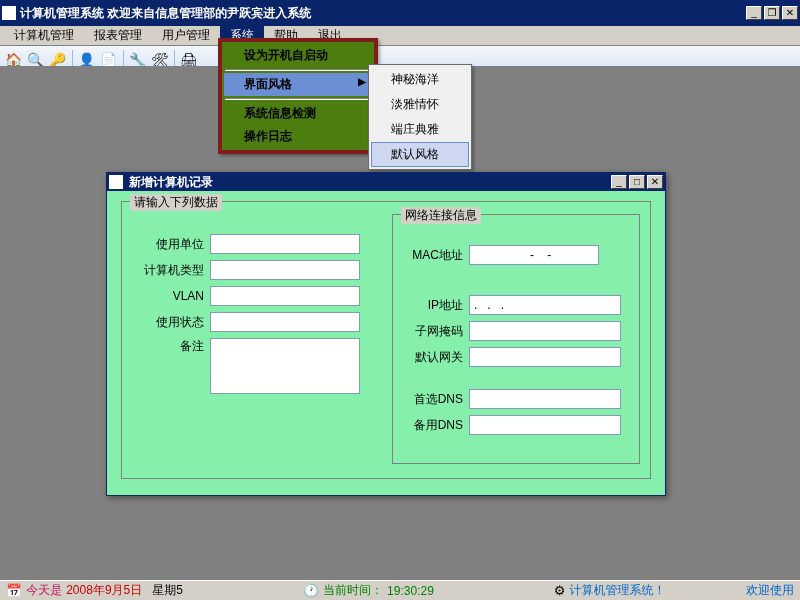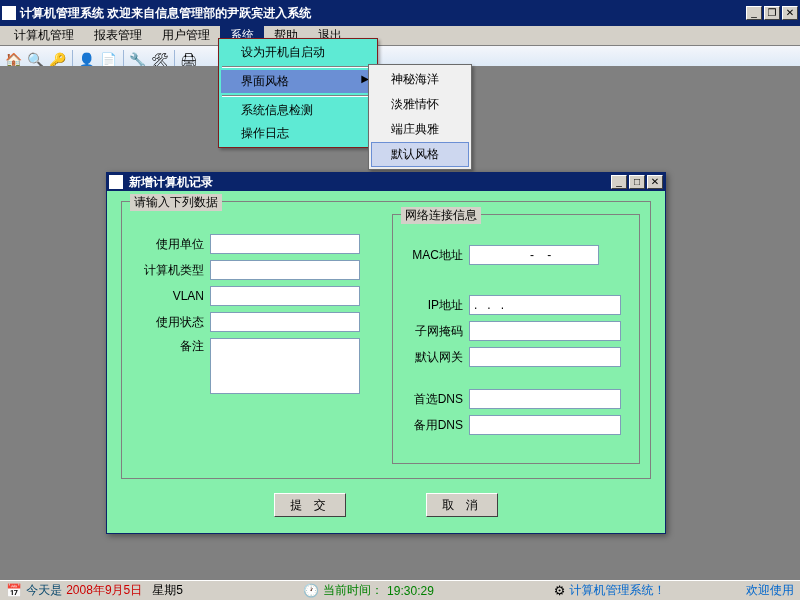--- a/index.html
+++ b/index.html
@@ -20,21 +20,21 @@
 
 
 .toolbar { height: 28px; background: linear-gradient(#f4f6fb,#d6e5f5); border-bottom: 1px solid #7a9ecf; display:flex; align-items:center; padding:0 4px; gap:2px;}
 .toolbar .tb { width:20px; height:20px; display:flex; align-items:center; justify-content:center; font-size:14px;}
 .toolbar .sep { width:1px; height:20px; background:#9fb8d9; margin:0 2px;}
 
 
 .client { position:absolute; top:66px; left:0; right:0; bottom:20px; background:#808080;}
 
 
-.menu { position:absolute; background:#5eead4; border:1px solid #7f1d1d; box-shadow:2px 2px 3px rgba(0,0,0,.3); padding:2px;}
+.menu { position:absolute; background:#4d7c0f; border:4px solid #7f1d1d; box-shadow:2px 2px 3px rgba(0,0,0,.3); padding:2px;font-weight:bold;}
 .menu .row { padding:3px 28px 3px 20px; white-space:nowrap; position:relative;}
 .menu .row.hl { background:#6b8fd4; color:#000;}
 .menu .row .arrow { position:absolute; right:6px; top:3px; font-size:10px;}
 .menu hr { border:none; border-top:1px solid #808080; border-bottom:1px solid #fff; margin:2px 1px;}
 
 .submenu { position:absolute; background:#f0f0f0; border:1px solid #6b6b6b; box-shadow:2px 2px 3px rgba(0,0,0,.3); padding:2px;}
 .submenu .row { padding:4px 28px 4px 20px; white-space:nowrap;}
 .submenu .row.hl { background:#cdd7ef; border:1px solid #6b8fd4; padding:3px 27px 3px 19px;}
 
 
@@ -176,31 +176,27 @@
             <input style="width: 152px;" value="">
           </div>
           <div class="formrow">
             <label style="width:60px;">备用DNS</label>
             <input style="width: 152px;" value="">
           </div>
         </div>
       </div>
     </div>
 
-    <div style="display:flex; justify-content:center; gap:80px; margin-top:14px;">
-      <button class="btn">提 交</button>
-      <button class="btn">取 消</button>
-    </div>
   </div>
 </div>
 
 <div class="statusbar">
   <div class="cell">
     <span class="sicon">📅</span>
-    <span style="color:#0c4a6e;">今天是</span>
+    <span style="color:#be185d;">今天是</span>
     <span style="color:#c00;">2008年9月5日</span>
     <span style="margin-left:6px;">星期5</span>
   </div>
   <div class="cell" style="margin-left:120px;">
     <span class="sicon">🕐</span>
     <span style="color:#008000;">当前时间：</span>
     <span style="color:#008000;">19:30:29</span>
   </div>
   <div class="cell" style="margin-left:120px;">
     <span class="sicon">⚙</span>

